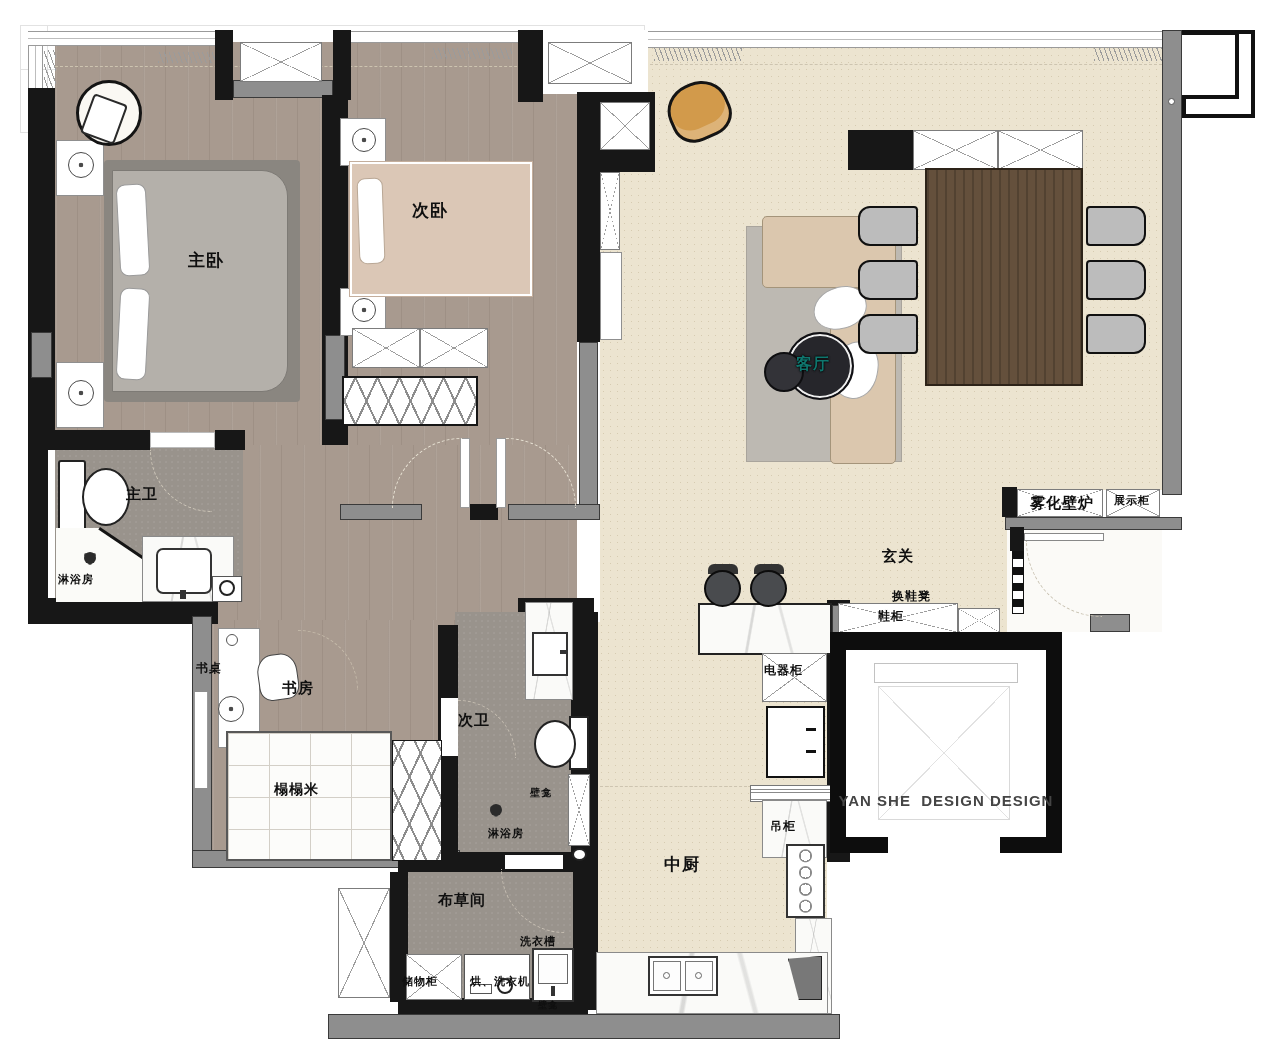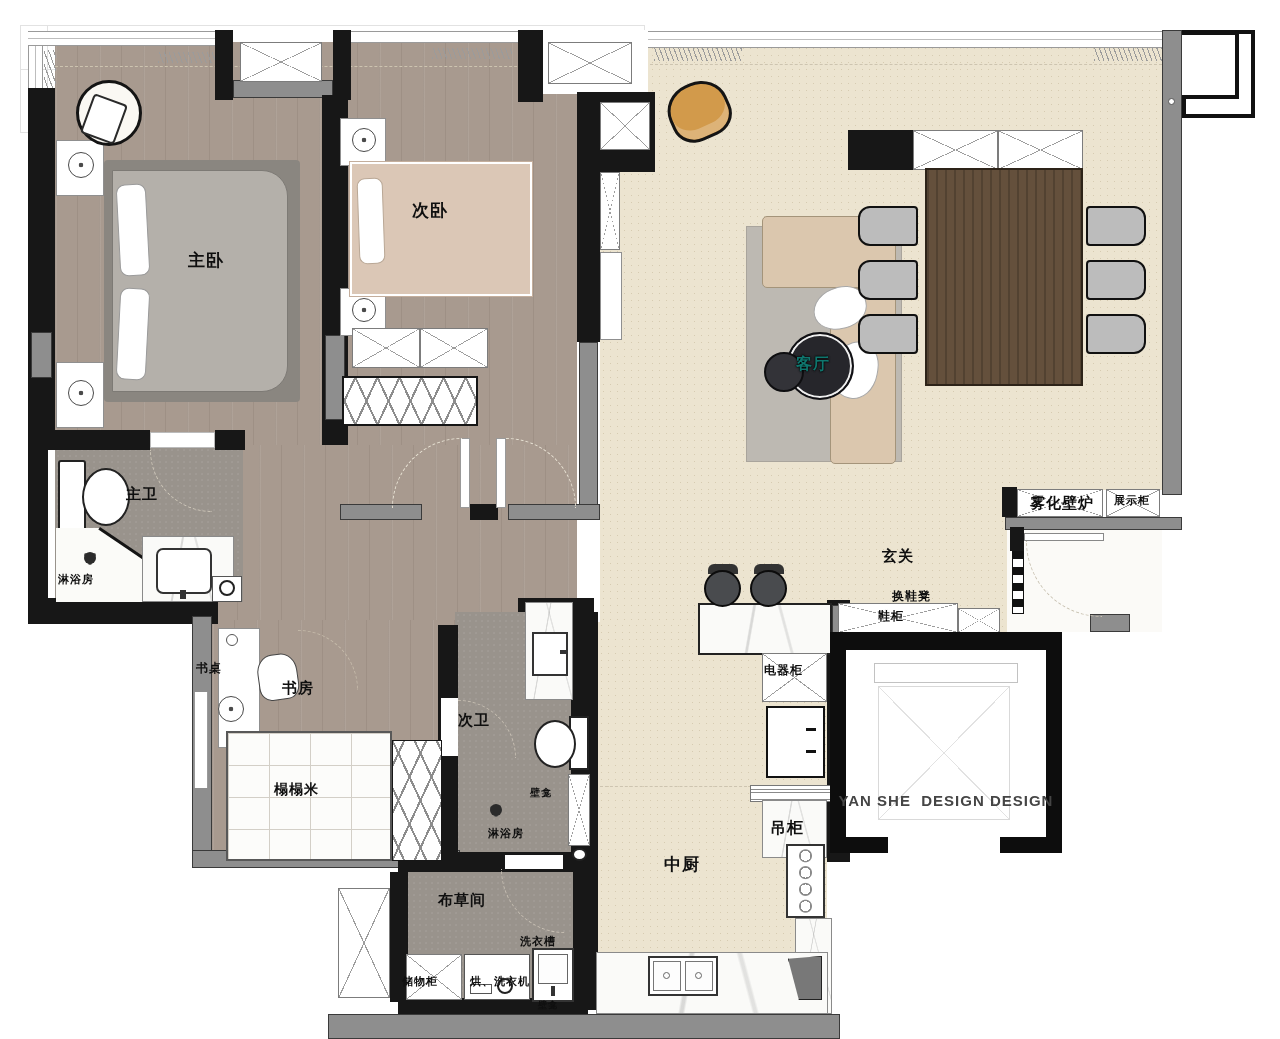--- a/index.html
+++ b/index.html
@@ -253,21 +253,21 @@
   <div class="lb" style="left:274px;top:782px;font-size:14px">榻榻米</div>
   <div class="lb" style="left:458px;top:712px;font-size:15px">次卫</div>
   <div class="lb" style="left:530px;top:788px;font-size:10px">壁龛</div>
   <div class="lb" style="left:488px;top:828px;font-size:11px">淋浴房</div>
   <div class="lb" style="left:438px;top:892px;font-size:15px">布草间</div>
   <div class="lb" style="left:520px;top:936px;font-size:11px">洗衣槽</div>
   <div class="lb" style="left:402px;top:976px;font-size:11px">储物柜</div>
   <div class="lb" style="left:470px;top:976px;font-size:11px">烘、洗衣机</div>
   <div class="lb" style="left:538px;top:1001px;font-size:9px">壁龛</div>
   <div class="lb" style="left:664px;top:856px;font-size:17px">中厨</div>
-  <div class="lb" style="left:770px;top:820px;font-size:16px">吊柜</div>
+  <div class="lb" style="left:770px;top:820px;font-size:12px">吊柜</div>
   <div class="lb" style="left:764px;top:664px;font-size:12px">电器柜</div>
   <div class="lb lb-w" style="left:796px;top:356px;font-size:16px;z-index:41">客厅</div>
   <div class="lb" style="left:882px;top:548px;font-size:15px">玄关</div>
   <div class="lb" style="left:878px;top:610px;font-size:12px">鞋柜</div>
   <div class="lb" style="left:892px;top:590px;font-size:12px">换鞋凳</div>
   <div class="lb" style="left:1030px;top:495px;font-size:15px">雾化壁炉</div>
   <div class="lb" style="left:1114px;top:495px;font-size:11px">展示柜</div>
 
 </div>
 

